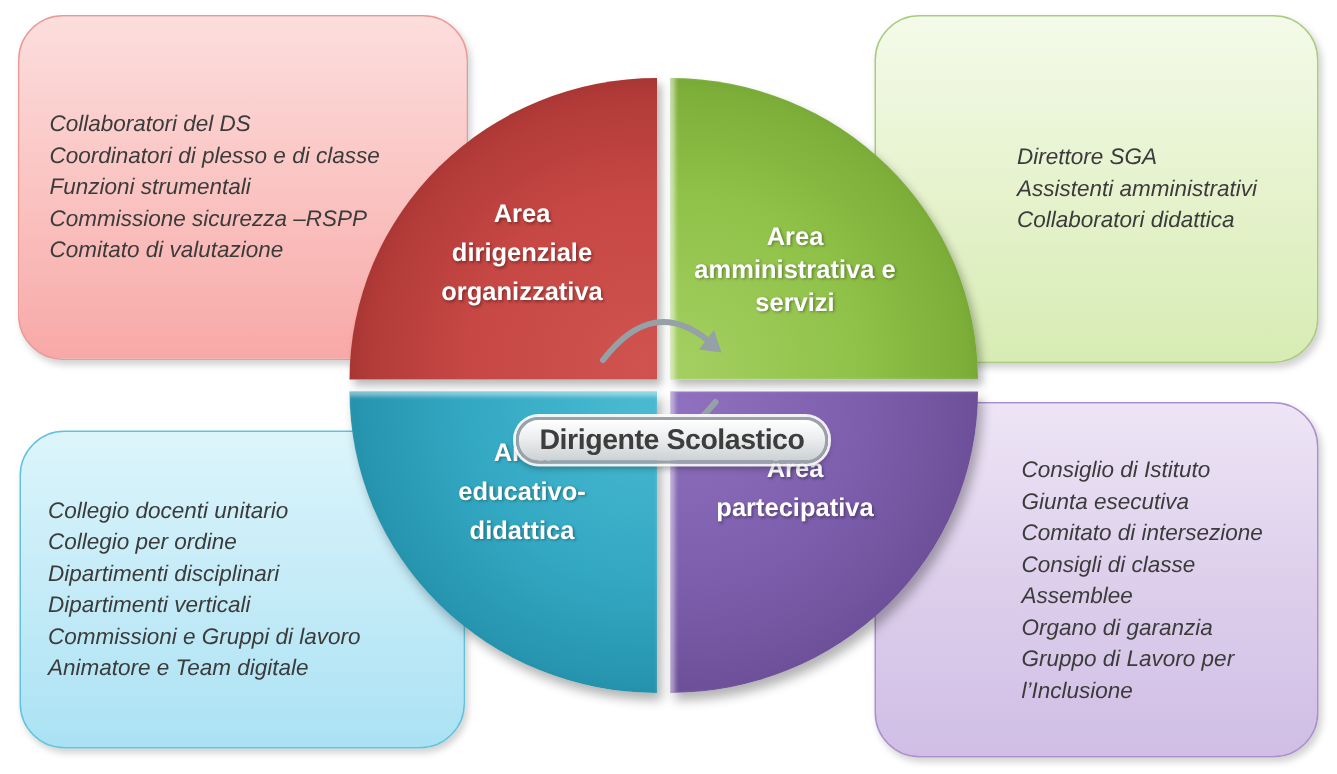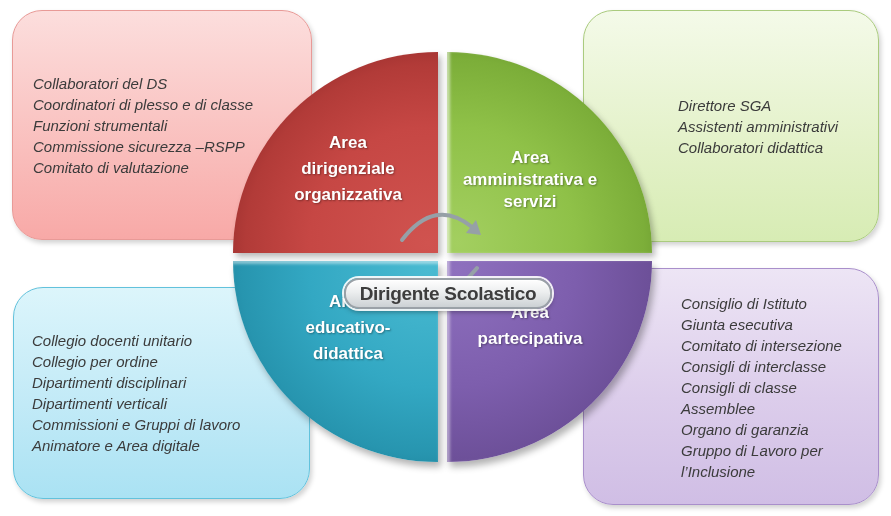--- a/index.html
+++ b/index.html
@@ -81,30 +81,29 @@
     </div>
   </div>
 
   <div class="box box-blue">
     <div class="items">
       <div>Collegio docenti unitario</div>
       <div>Collegio per ordine</div>
       <div>Dipartimenti disciplinari</div>
       <div>Dipartimenti verticali</div>
       <div>Commissioni e Gruppi di lavoro</div>
-      <div>Animatore e Area digitale</div>
+      <div>Animatore e Team digitale</div>
     </div>
   </div>
 
   <div class="box box-purple">
     <div class="items">
       <div>Consiglio di Istituto</div>
       <div>Giunta esecutiva</div>
       <div>Comitato di intersezione</div>
-      <div>Consigli di interclasse</div>
       <div>Consigli di classe</div>
       <div>Assemblee</div>
       <div>Organo di garanzia</div>
       <div>Gruppo di Lavoro per l’Inclusione</div>
     </div>
   </div>
 
   <div class="quad quad-red"></div>
   <div class="quad quad-green"></div>
   <div class="quad quad-teal"></div>

